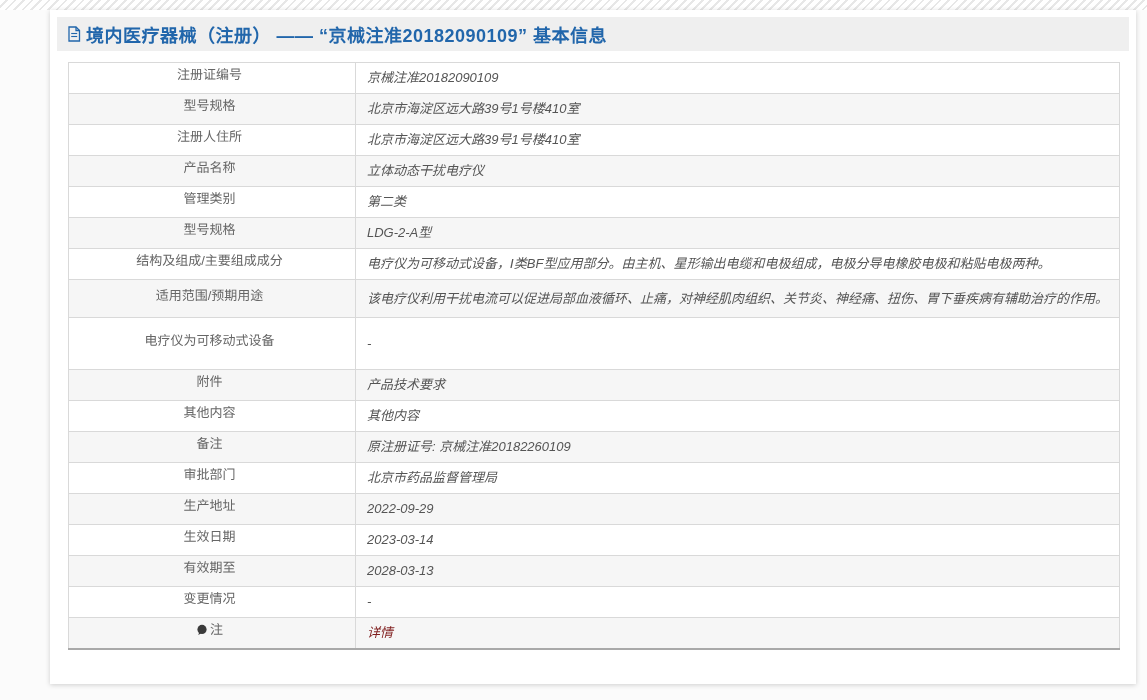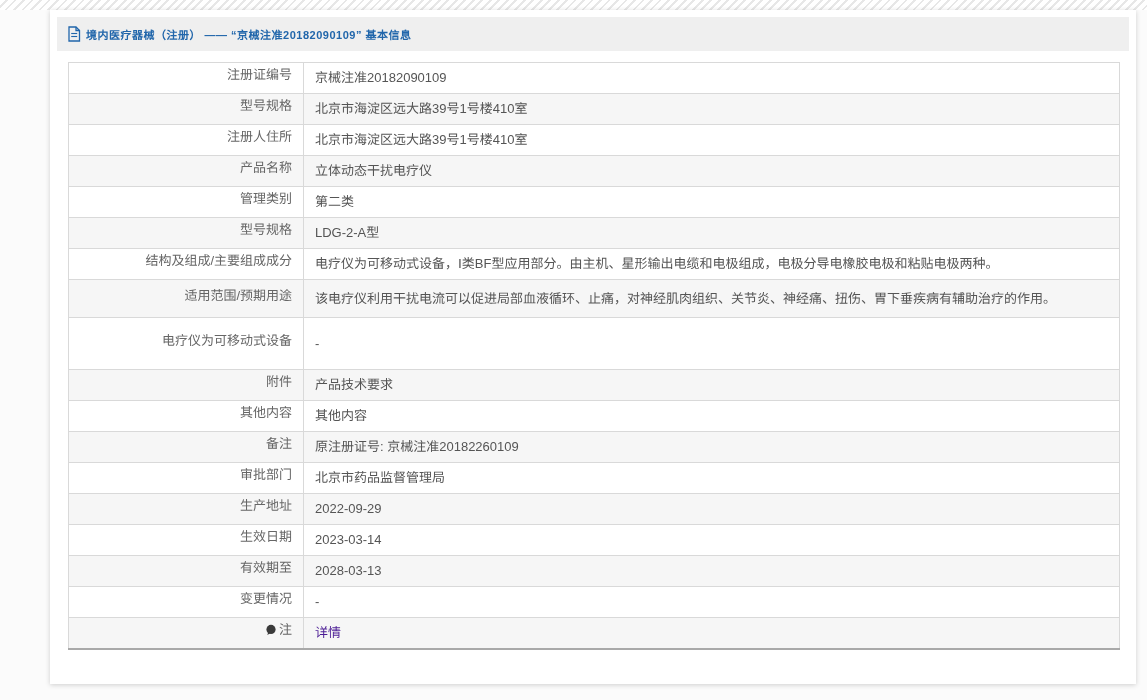--- a/index.html
+++ b/index.html
@@ -31,58 +31,59 @@
     left: 7px; top: 7px; right: 7px;
     height: 34px;
     background: #efefef;
     display: flex;
     align-items: center;
     padding-left: 10px;
   }
   .doc-icon { display: inline-flex; margin-right: 5px; }
   .header-title {
     color: #2166ab;
-    font-size: 11px;
+    font-size: 18px;
     font-weight: 700;
     letter-spacing: 0.5px;
   }
   table.info-table {
     position: absolute;
     left: 18px; top: 52px;
     width: 1052px;
     border-collapse: collapse;
     font-size: 13px;
     color: #555;
     border: 1px solid #d4d4d4;
     border-bottom: 2px solid #a9a9a9;
   }
   table.info-table td {
     border: 1px solid #d9d9d9;
     vertical-align: middle;
     line-height: 18px;
   }
   td.label-cell {
-    width: 235px;
-    text-align: right;
+    width: 287px;
+    text-align: center;
     padding: 0 11px 6px 6px;
     color: #666;
     white-space: nowrap;
   }
   td.value-cell {
     text-align: left;
     padding: 6px 10px 6px 11px;
     color: #555;
+    font-style: italic;
   }
   tr { height: 31px; background: #ffffff; }
   tr:nth-child(even) { background: #f6f6f6; }
   tr:nth-child(8)  { height: 38px; }
   tr:nth-child(9)  { height: 52px; }
   tr:nth-child(10) { height: 26px; }
   a.detail-link {
-    color: #4c1d95;
+    color: #7f1d1d;
     text-decoration: none;
     cursor: pointer;
   }
   .note-icon { display: inline-flex; vertical-align: -2px; margin-right: 2px; }
 </style>
 </head>
 <body>
 
 <div class="hatch-strip"></div>
 

